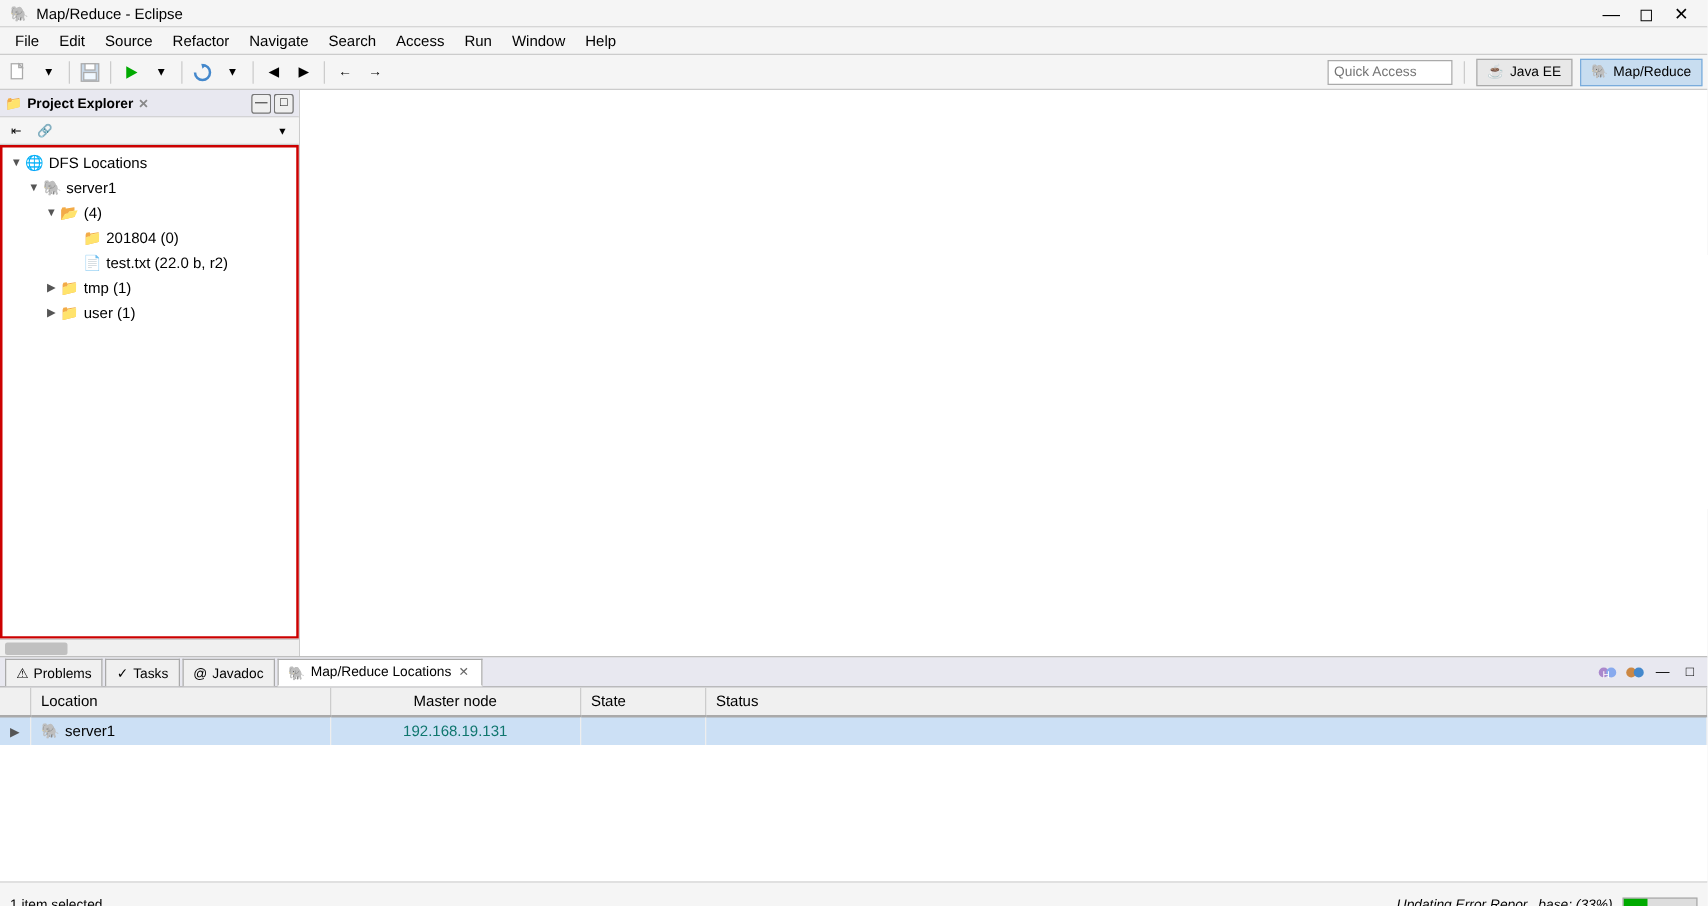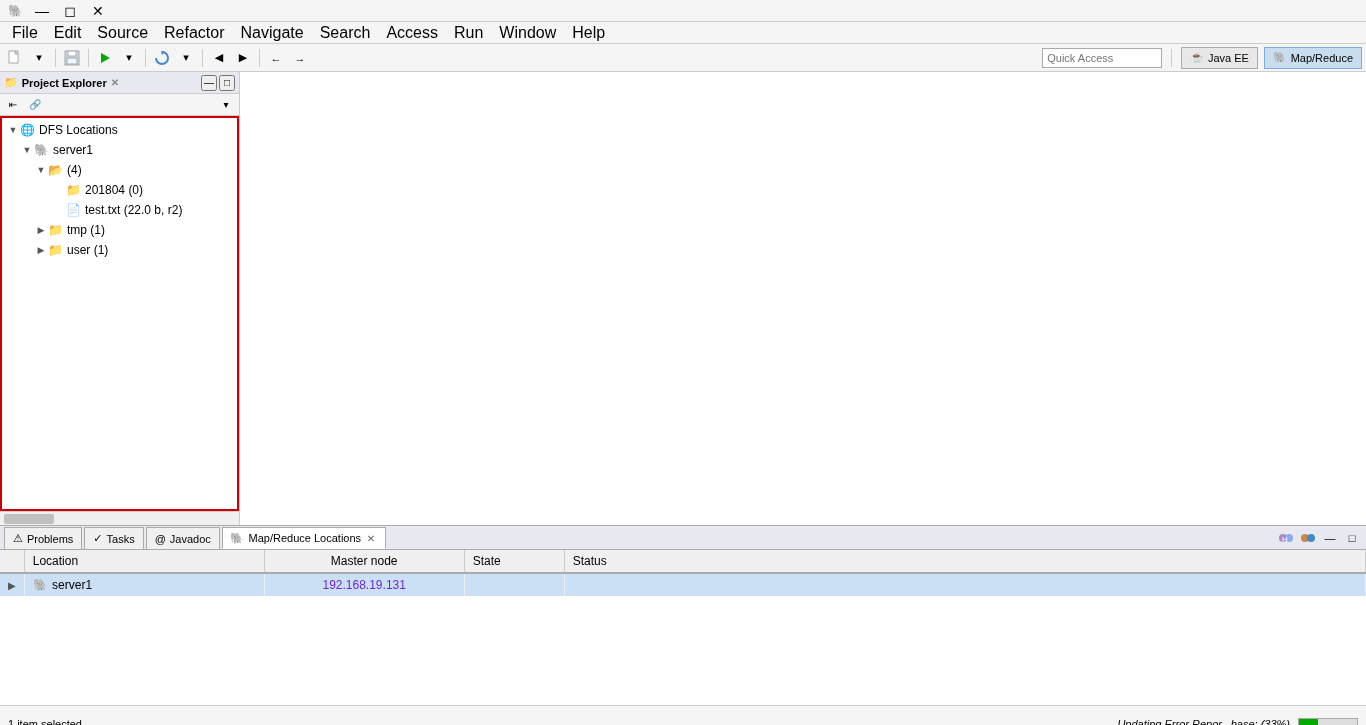--- a/index.html
+++ b/index.html
@@ -25,21 +25,21 @@
       background: #f5f5f5;
       height: 22px;
       display: flex;
       align-items: center;
       border-bottom: 1px solid #ccc;
       padding: 0 4px;
     }
     #menubar .menu-item {
       padding: 2px 8px;
       cursor: pointer;
-      font-size: 16px;
+      font-size: 12px;
       color: #000;
     }
 
     
     #toolbar {
       background: #f5f5f5;
       height: 28px;
       display: flex;
       align-items: center;
       border-bottom: 1px solid #ccc;
@@ -210,21 +210,21 @@
     tbody tr:nth-child(even) { background: #f8f8f8; }
     tbody tr.selected-row { background: #cce0f5; }
 
     .col-expand { width: 20px; }
     .col-location { width: 240px; }
     .col-master { width: 200px; text-align: center; }
     .col-state { width: 100px; }
     .col-status { width: auto; }
 
     .row-expand-btn { cursor: pointer; font-size: 10px; color: #555; }
-    .master-node-value { color: #6d28d9; }
+    .master-node-value { color: #0f766e; }
 
     
     .bottom-toolbar {
       display: flex;
       align-items: center;
       justify-content: flex-end;
       padding: 2px 4px;
       gap: 2px;
       border-bottom: 1px solid #ccc;
       background: #e8e8f0;
@@ -272,20 +272,21 @@
     .folder-closed { color: #e8b040; }
     .file-icon { color: #8888aa; }
 
     .toolbar-right { margin-left: auto; }
   </style>
 </head>
 <body>
 
 <div id="titlebar">
   <span style="margin-right:6px;">🐘</span>
+  <span style="flex:1; font-size:12px;">Map/Reduce - Eclipse</span>
   <div style="display:flex; gap:2px;">
     <button class="win-btn">—</button>
     <button class="win-btn">◻</button>
     <button class="win-btn close">✕</button>
   </div>
 </div>
 
 <div id="menubar">
   <span class="menu-item">File</span>
   <span class="menu-item">Edit</span>
@@ -332,21 +333,21 @@
   </button>
   <button class="toolbar-btn">▾</button>
   <div class="toolbar-sep"></div>
   <button class="toolbar-btn" title="Last Edit">◀</button>
   <button class="toolbar-btn" title="Next Edit">▶</button>
   <div class="toolbar-sep"></div>
   <button class="toolbar-btn" title="Back">←</button>
   <button class="toolbar-btn" title="Forward">→</button>
 
   <div class="toolbar-right" style="display:flex; align-items:center; gap:6px; margin-left:auto;">
-    <input type="text" id="quick-access-input" class="toolbar-btn" style="width: 120px; height: 20px; border: 1px solid rgb(170, 170, 170); font-size: 11px; padding: 0px 4px; background: white;" placeholder="Quick Access">
+    <input type="text" id="quick-access-input" class="toolbar-btn" style="width: 100px; height: 20px; border: 1px solid rgb(170, 170, 170); font-size: 11px; padding: 0px 4px; background: white;" placeholder="Quick Access">
     <div class="toolbar-sep"></div>
     <button class="perspective-btn">
       <span>☕</span>
       <span>Java EE</span>
     </button>
     <button class="perspective-btn active">
       <span>🐘</span>
       <span>Map/Reduce</span>
     </button>
   </div>

